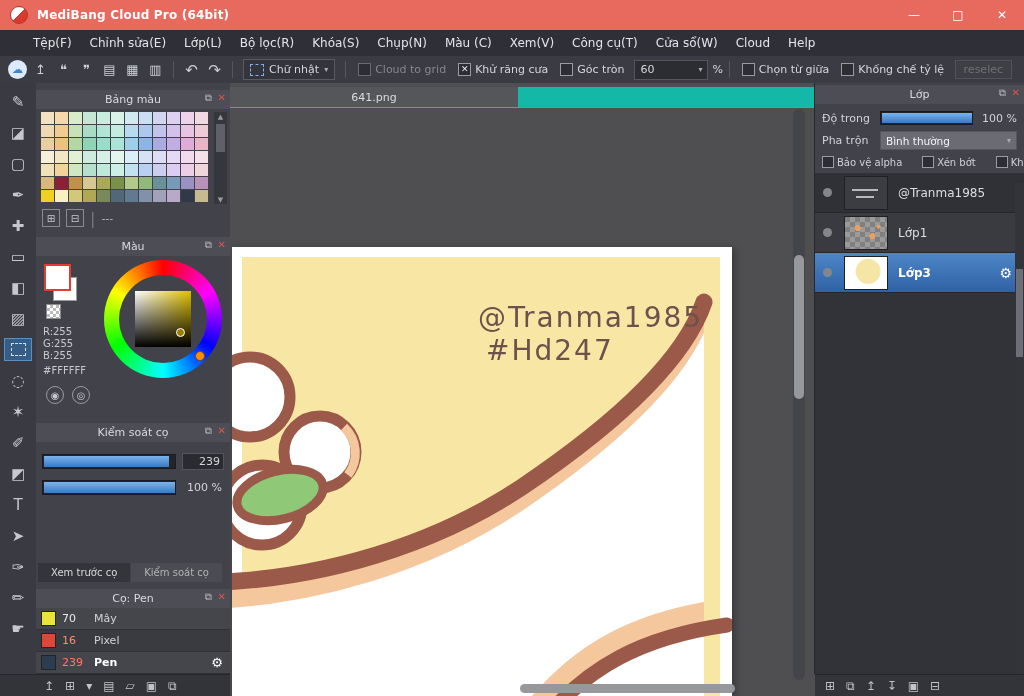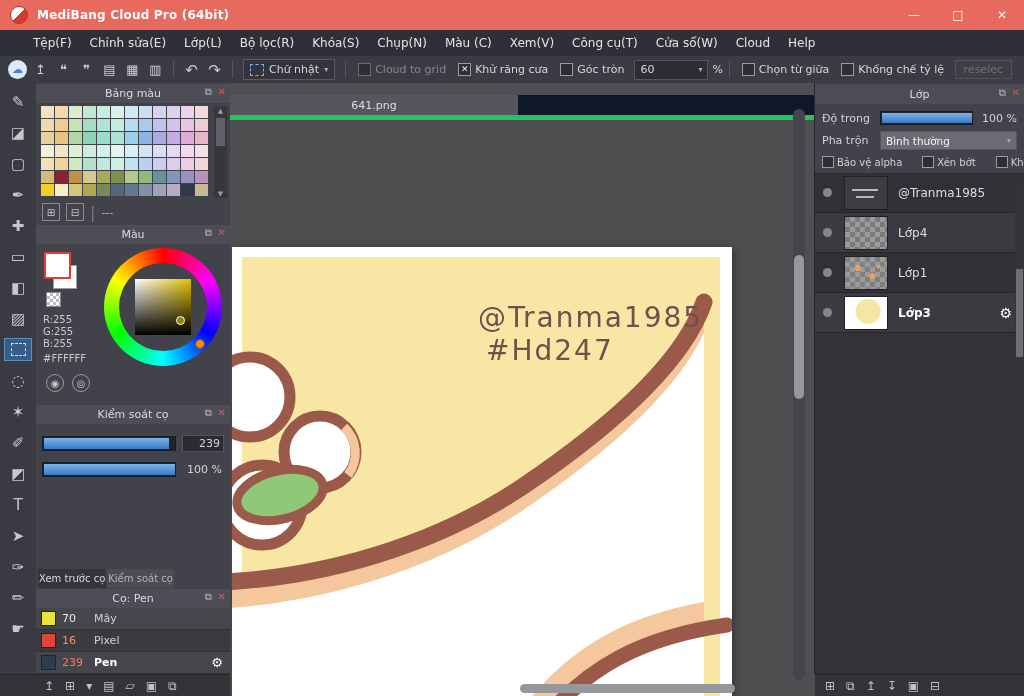--- a/index.html
+++ b/index.html
@@ -34,21 +34,21 @@
 
   
   .toolstrip{position:absolute;left:0;top:83px;bottom:22px;width:36px;background:#3a3b42;border-right:1px solid #27282c;display:flex;flex-direction:column;align-items:center;padding-top:8px;gap:10px}
   .tool{width:26px;height:21px;display:flex;align-items:center;justify-content:center;font-size:15px;color:#c6c8ce}
   .tool.active{background:#355d86;outline:1px solid #5a8fc0}
   .boxic{display:none}
   .boxic.show{display:block;width:13px;height:11px;border:1px dashed #d8dade}
 
   
   .leftcol{position:absolute;left:36px;top:83px;bottom:22px;width:194px;background:#42434a;border-right:1px solid #26272c;display:flex;flex-direction:column}
-  .phead{height:19px;margin-top:1px;background:#4c4d55;display:flex;align-items:center;justify-content:center;position:relative;font-size:11px;color:#dadbe0;flex:none}
+  .phead{height:19px;margin-top:7px;background:#4c4d55;display:flex;align-items:center;justify-content:center;position:relative;font-size:11px;color:#dadbe0;flex:none}
   .pdetach{position:absolute;right:18px;top:2px;font-size:10px;color:#b8b9be}
   .pclose{position:absolute;right:4px;top:2px;font-size:10px;color:#e05548}
 
   .palwrap{height:94px;position:relative;padding:3px 18px 0 5px;flex:none}
   .pal-grid{display:grid;grid-template-columns:repeat(12,13px);grid-auto-rows:12px;gap:1px}
   .pal-cell{width:13px;height:12px}
   .pal-scroll{position:absolute;right:3px;top:3px;bottom:2px;width:13px;background:#36373c}
   .pal-arrow{height:9px;display:flex;align-items:center;justify-content:center;font-size:7px;color:#9a9b9f}
   .pal-thumb{position:absolute;left:2px;right:2px;top:12px;height:28px;background:#606168}
   .pal-arrow.dn{position:absolute;bottom:0;left:0;right:0}
@@ -78,41 +78,41 @@
   .bcrows{padding:6px 6px 0 6px;flex:none}
   .bcrow{display:flex;align-items:center;gap:6px;height:26px}
   .slider{width:132px;height:13px;background:#23242a;border:1px solid #1b1c21;position:relative}
   .sfill{position:absolute;left:1px;top:1px;bottom:1px;background:linear-gradient(180deg,#7ab4ee,#3a78c2)}
   .f95{width:95%}.f100{width:99%}
   .valbox{width:34px;height:15px;background:#2a2b31;border:1px solid #54555b;color:#d4d5d9;font-size:11px;text-align:right;padding:0 3px;line-height:15px}
   .valtext{font-size:11px;color:#d4d5d9;width:40px;text-align:right}
   .lspacer{flex:1}
 
   .ptabs{display:flex;gap:1px;padding-left:2px;flex:none}
-  .ptab{padding:4px 1px;font-size:10px;background:#4b4c52;color:#b2b3b8}
+  .ptab{padding:4px 13px;font-size:10px;background:#4b4c52;color:#b2b3b8}
   .ptab.active{background:#34353b;color:#d8d9dd}
 
   .brushlist{flex:none}
   .brow{height:21px;display:flex;align-items:center;gap:6px;padding-left:5px;background:#3a3b41;border-bottom:1px solid #313238;font-size:11px;color:#d2d3d8}
   div.brow:nth-of-type(odd){background:#45464c}
   .bswatch{width:13px;height:13px;border:1px solid #222428}
   .bsize{width:26px}
   .brow.sel{background:linear-gradient(180deg,#4e86c8,#2e62a4)}
   .brow.sel .bname{color:#fff;font-weight:bold}
   .bgear{display:none;margin-left:auto;margin-right:7px;color:#fff;font-size:13px}
   .bgear.show{display:block}
 
   
   .leftfooter{position:absolute;left:0;bottom:0;width:230px;height:22px;background:#33343a;border-top:1px solid #26272b;display:flex;align-items:center;gap:11px;padding-left:44px;box-sizing:border-box}
   .rightfooter{position:absolute;right:0;bottom:0;width:209px;height:22px;background:#33343a;border-top:1px solid #26272b;display:flex;align-items:center;gap:11px;padding-left:10px;box-sizing:border-box}
   .fic{font-size:12px;color:#c2c3c8}
 
   
   .canvas{position:absolute;left:230px;top:83px;right:209px;bottom:0;background:#4f4f52;overflow:hidden}
-  .tabbar{position:absolute;top:12px;left:0;right:0;height:20px;background:#0f172a;border-bottom:5px solid #22c55e;display:flex}
+  .tabbar{position:absolute;top:4px;left:0;right:0;height:20px;background:#14b8a6;border-bottom:1px solid #22c55e;display:flex}
   .doc-tab{width:288px;background:#55565a;color:#dcdce0;font-size:11px;display:flex;align-items:center;justify-content:center}
   svg.page{position:absolute;left:2px;top:164px;width:500px;height:450px;filter:drop-shadow(2px 2px 4px rgba(0,0,0,.35))}
   .ctext{font-family:"DejaVu Sans",sans-serif;font-size:28px;letter-spacing:2px}
   .vscroll{position:absolute;right:10px;top:26px;bottom:16px;width:12px;background:#44454a;border-radius:6px}
   .vthumb{position:absolute;left:1px;right:1px;top:146px;height:144px;background:#97989c;border-radius:6px}
   .hthumb{position:absolute;left:290px;width:215px;bottom:3px;height:9px;background:#97989c;border-radius:5px}
 
   
   .rightcol{position:absolute;right:0;top:83px;bottom:22px;width:209px;background:#42434a;border-left:1px solid #26272c;display:flex;flex-direction:column}
   .rightcol .phead{margin-top:2px}
@@ -590,26 +590,20 @@
 
   <div class="layer-list">
 
       <div class="lrow">
         <span class="vis"></span>
         <span class="lthumb" data-thumb="text"></span>
         <span class="lname">@Tranma1985</span>
 
       </div>
 
-      <div class="lrow">
-        <span class="vis"></span>
-        <span class="lthumb" data-thumb="checker"></span>
-        <span class="lname">Lớp4</span>
-
-      </div>
 
 
       <div class="lrow">
         <span class="vis"></span>
         <span class="lthumb" data-thumb="dots"></span>
         <span class="lname">Lớp1</span>
 
       </div>
 
       <div class="lrow sel">

